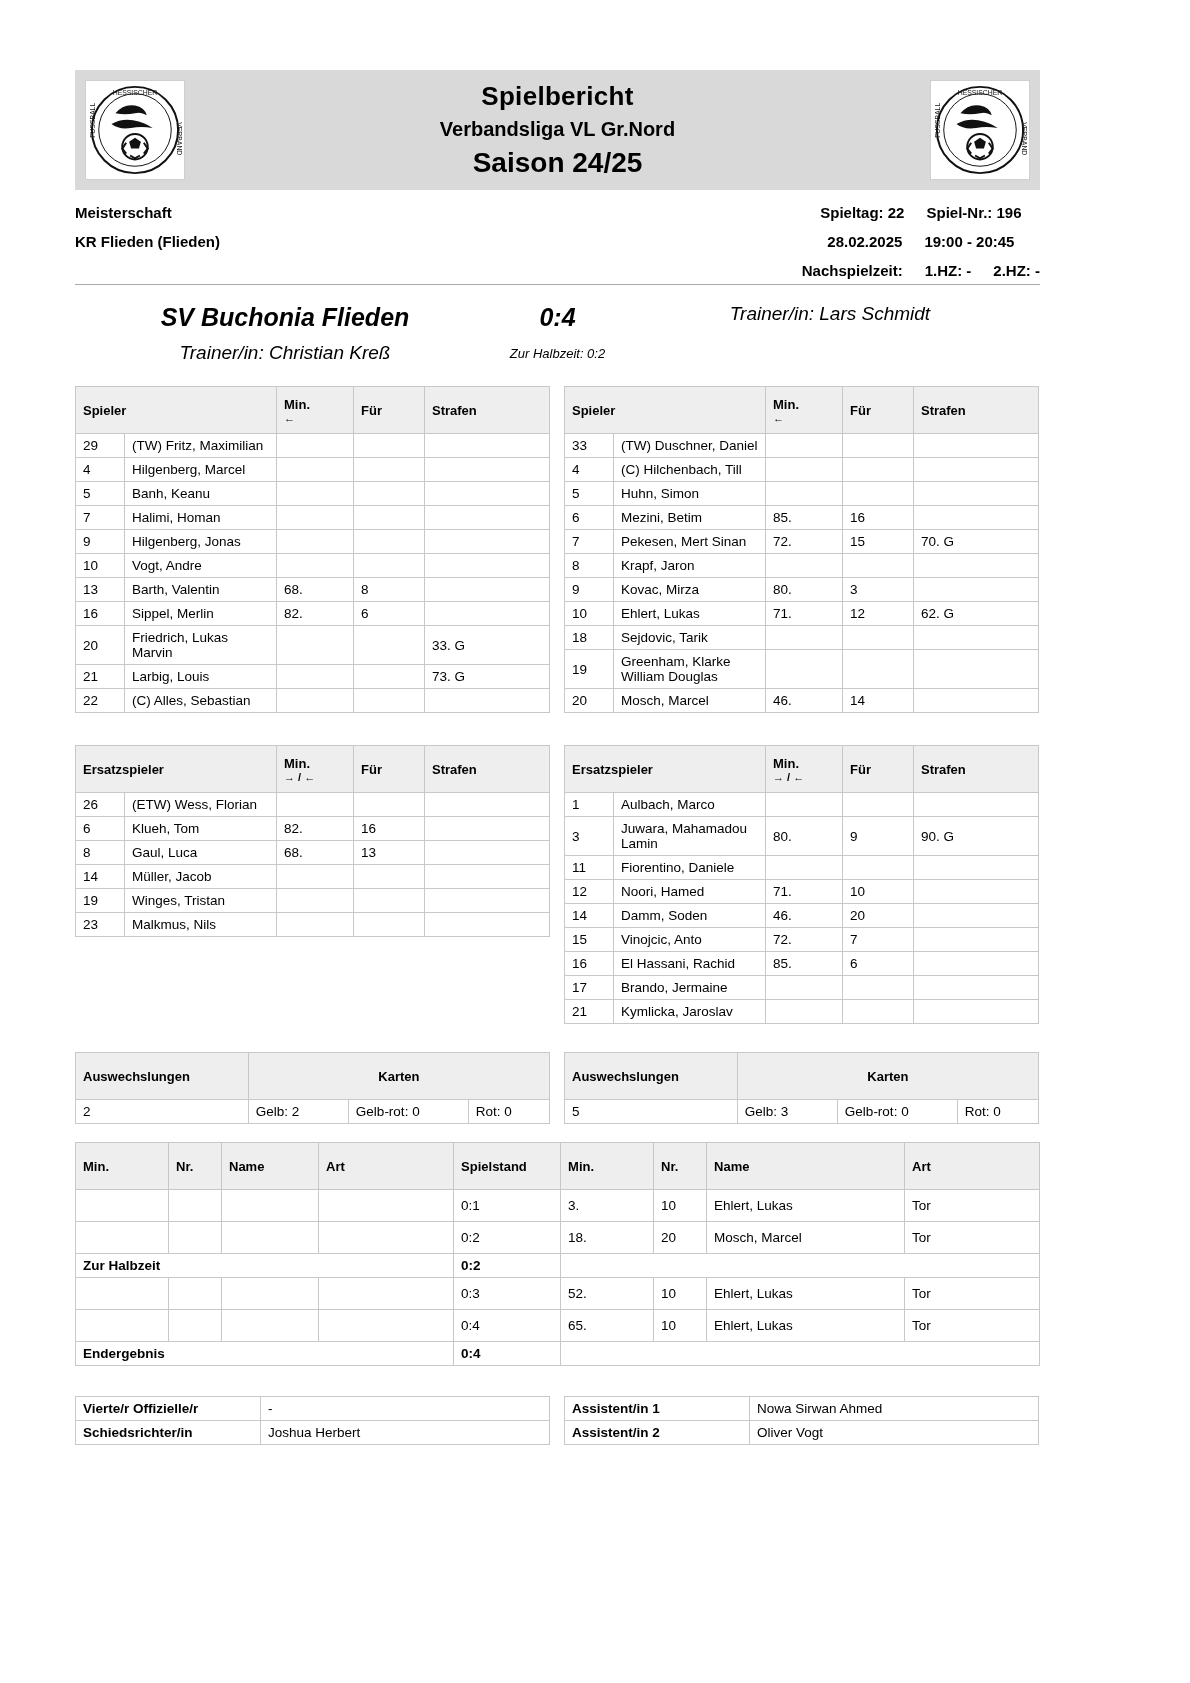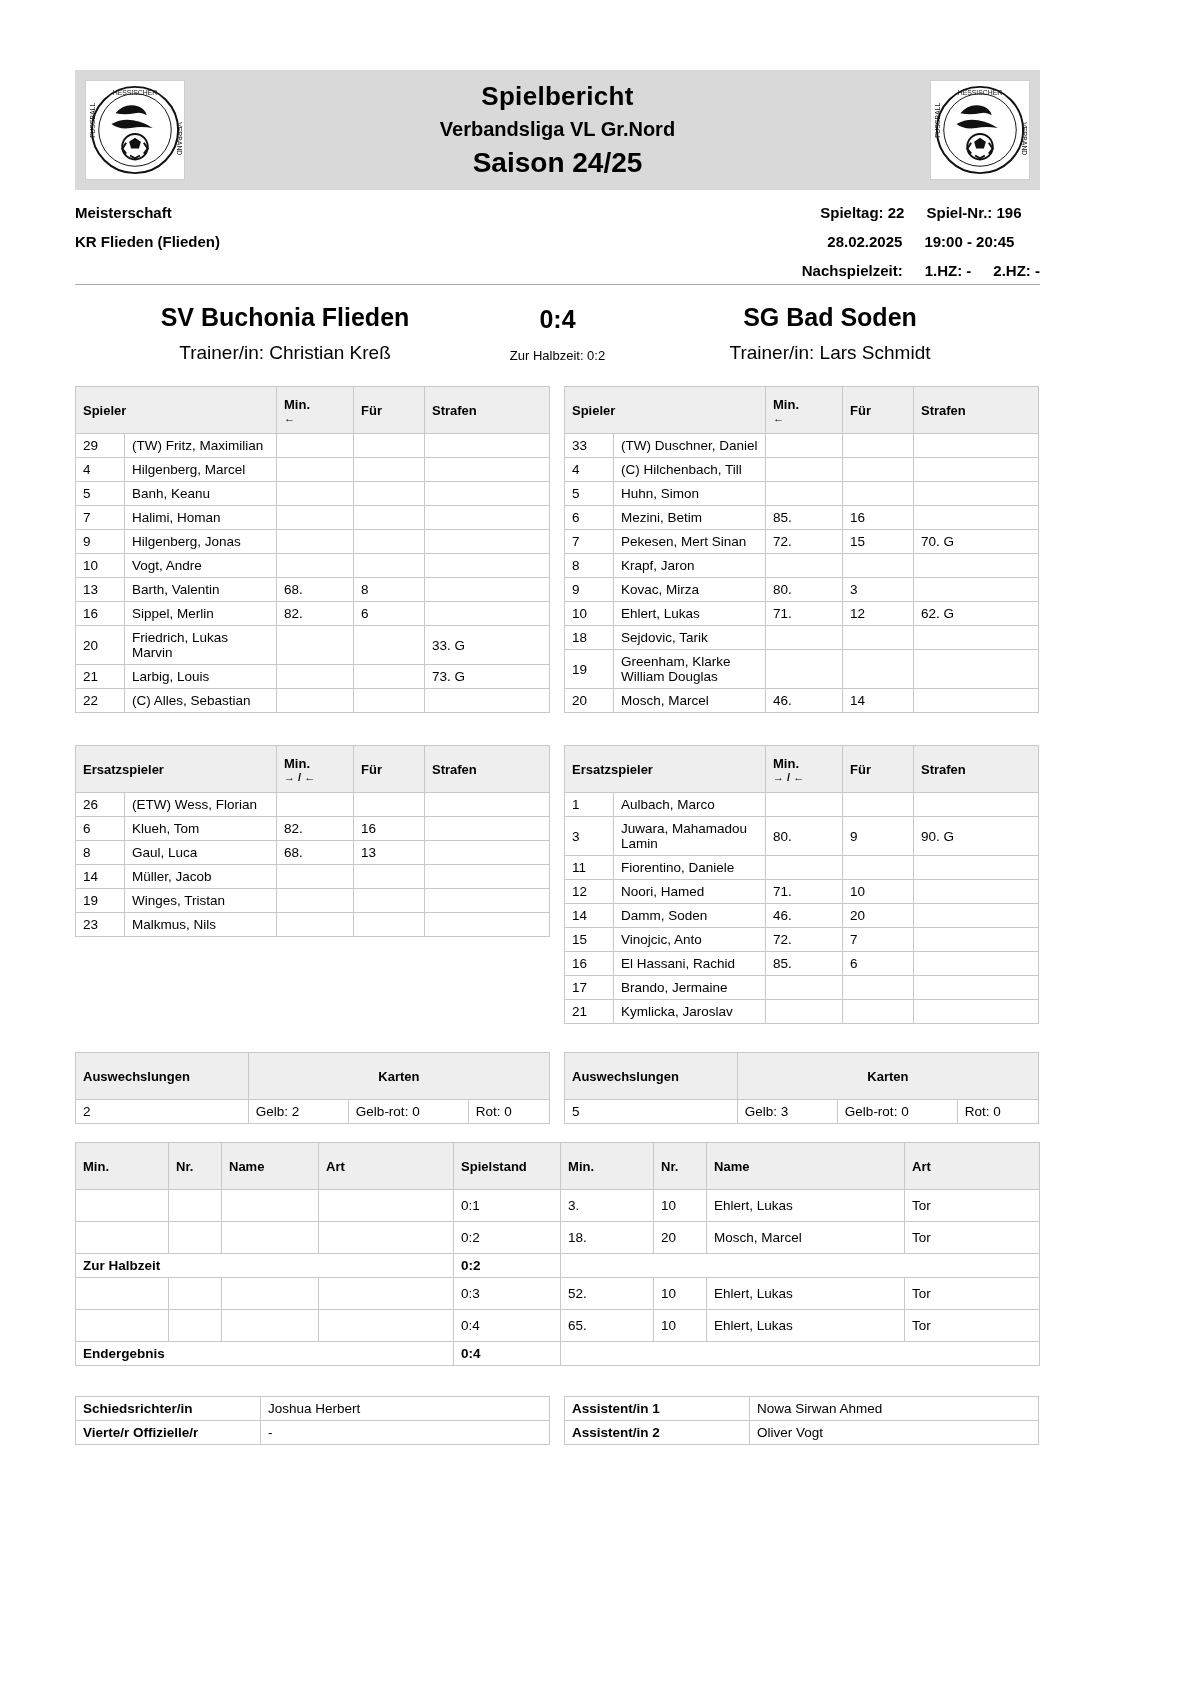--- a/index.html
+++ b/index.html
@@ -82,22 +82,23 @@
   .meta .right .row span { font-weight: bold; }
   .meta .right .row.l2 span { font-weight: bold; }
   .rule {
     border-top: 1px solid #aaaaaa;
     margin-top: 4px;
   }
 
   
   .teams {
     display: flex;
-    align-items: center;
+    align-items: flex-start;
     margin-top: 18px;
+    font-style: italic;
   }
   .team-col { width: 420px; text-align: center; }
   .score-col { width: 125px; text-align: center; }
   .team-name {
     font-size: 25px;
     font-weight: bold;
     margin-bottom: 10px;
   }
   .coach { font-size: 19px; }
   .score {
@@ -247,21 +248,20 @@
   <div class="teams">
     <div class="team-col">
       <div class="team-name">SV Buchonia Flieden</div>
       <div class="coach">Trainer/in: Christian Kreß</div>
     </div>
     <div class="score-col">
       <div class="score">0:4</div>
       <div class="halftime">Zur Halbzeit: 0:2</div>
     </div>
     <div class="team-col">
-      <div class="team-name">SG Bad Soden</div>
       <div class="coach">Trainer/in: Lars Schmidt</div>
     </div>
   </div>
 
   <div class="squads">
     <div class="squad-col">
       <table>
         <thead>
           <tr>
             <th class="c-nr" colspan="2">Spieler</th>
@@ -705,26 +705,26 @@
         </tr>
       </tbody>
     </table>
   </div>
 
   <div class="officials">
     <div class="off-col">
       <table>
         <tbody>
           <tr>
+            <td class="lbl">Vierte/r Offizielle/r</td>
+            <td>-</td>
+          </tr>
+          <tr>
             <td class="lbl">Schiedsrichter/in</td>
             <td>Joshua Herbert</td>
-          </tr>
-          <tr>
-            <td class="lbl">Vierte/r Offizielle/r</td>
-            <td>-</td>
           </tr>
         </tbody>
       </table>
     </div>
     <div class="off-col">
       <table>
         <tbody>
           <tr>
             <td class="lbl">Assistent/in 1</td>
             <td>Nowa Sirwan Ahmed</td>

